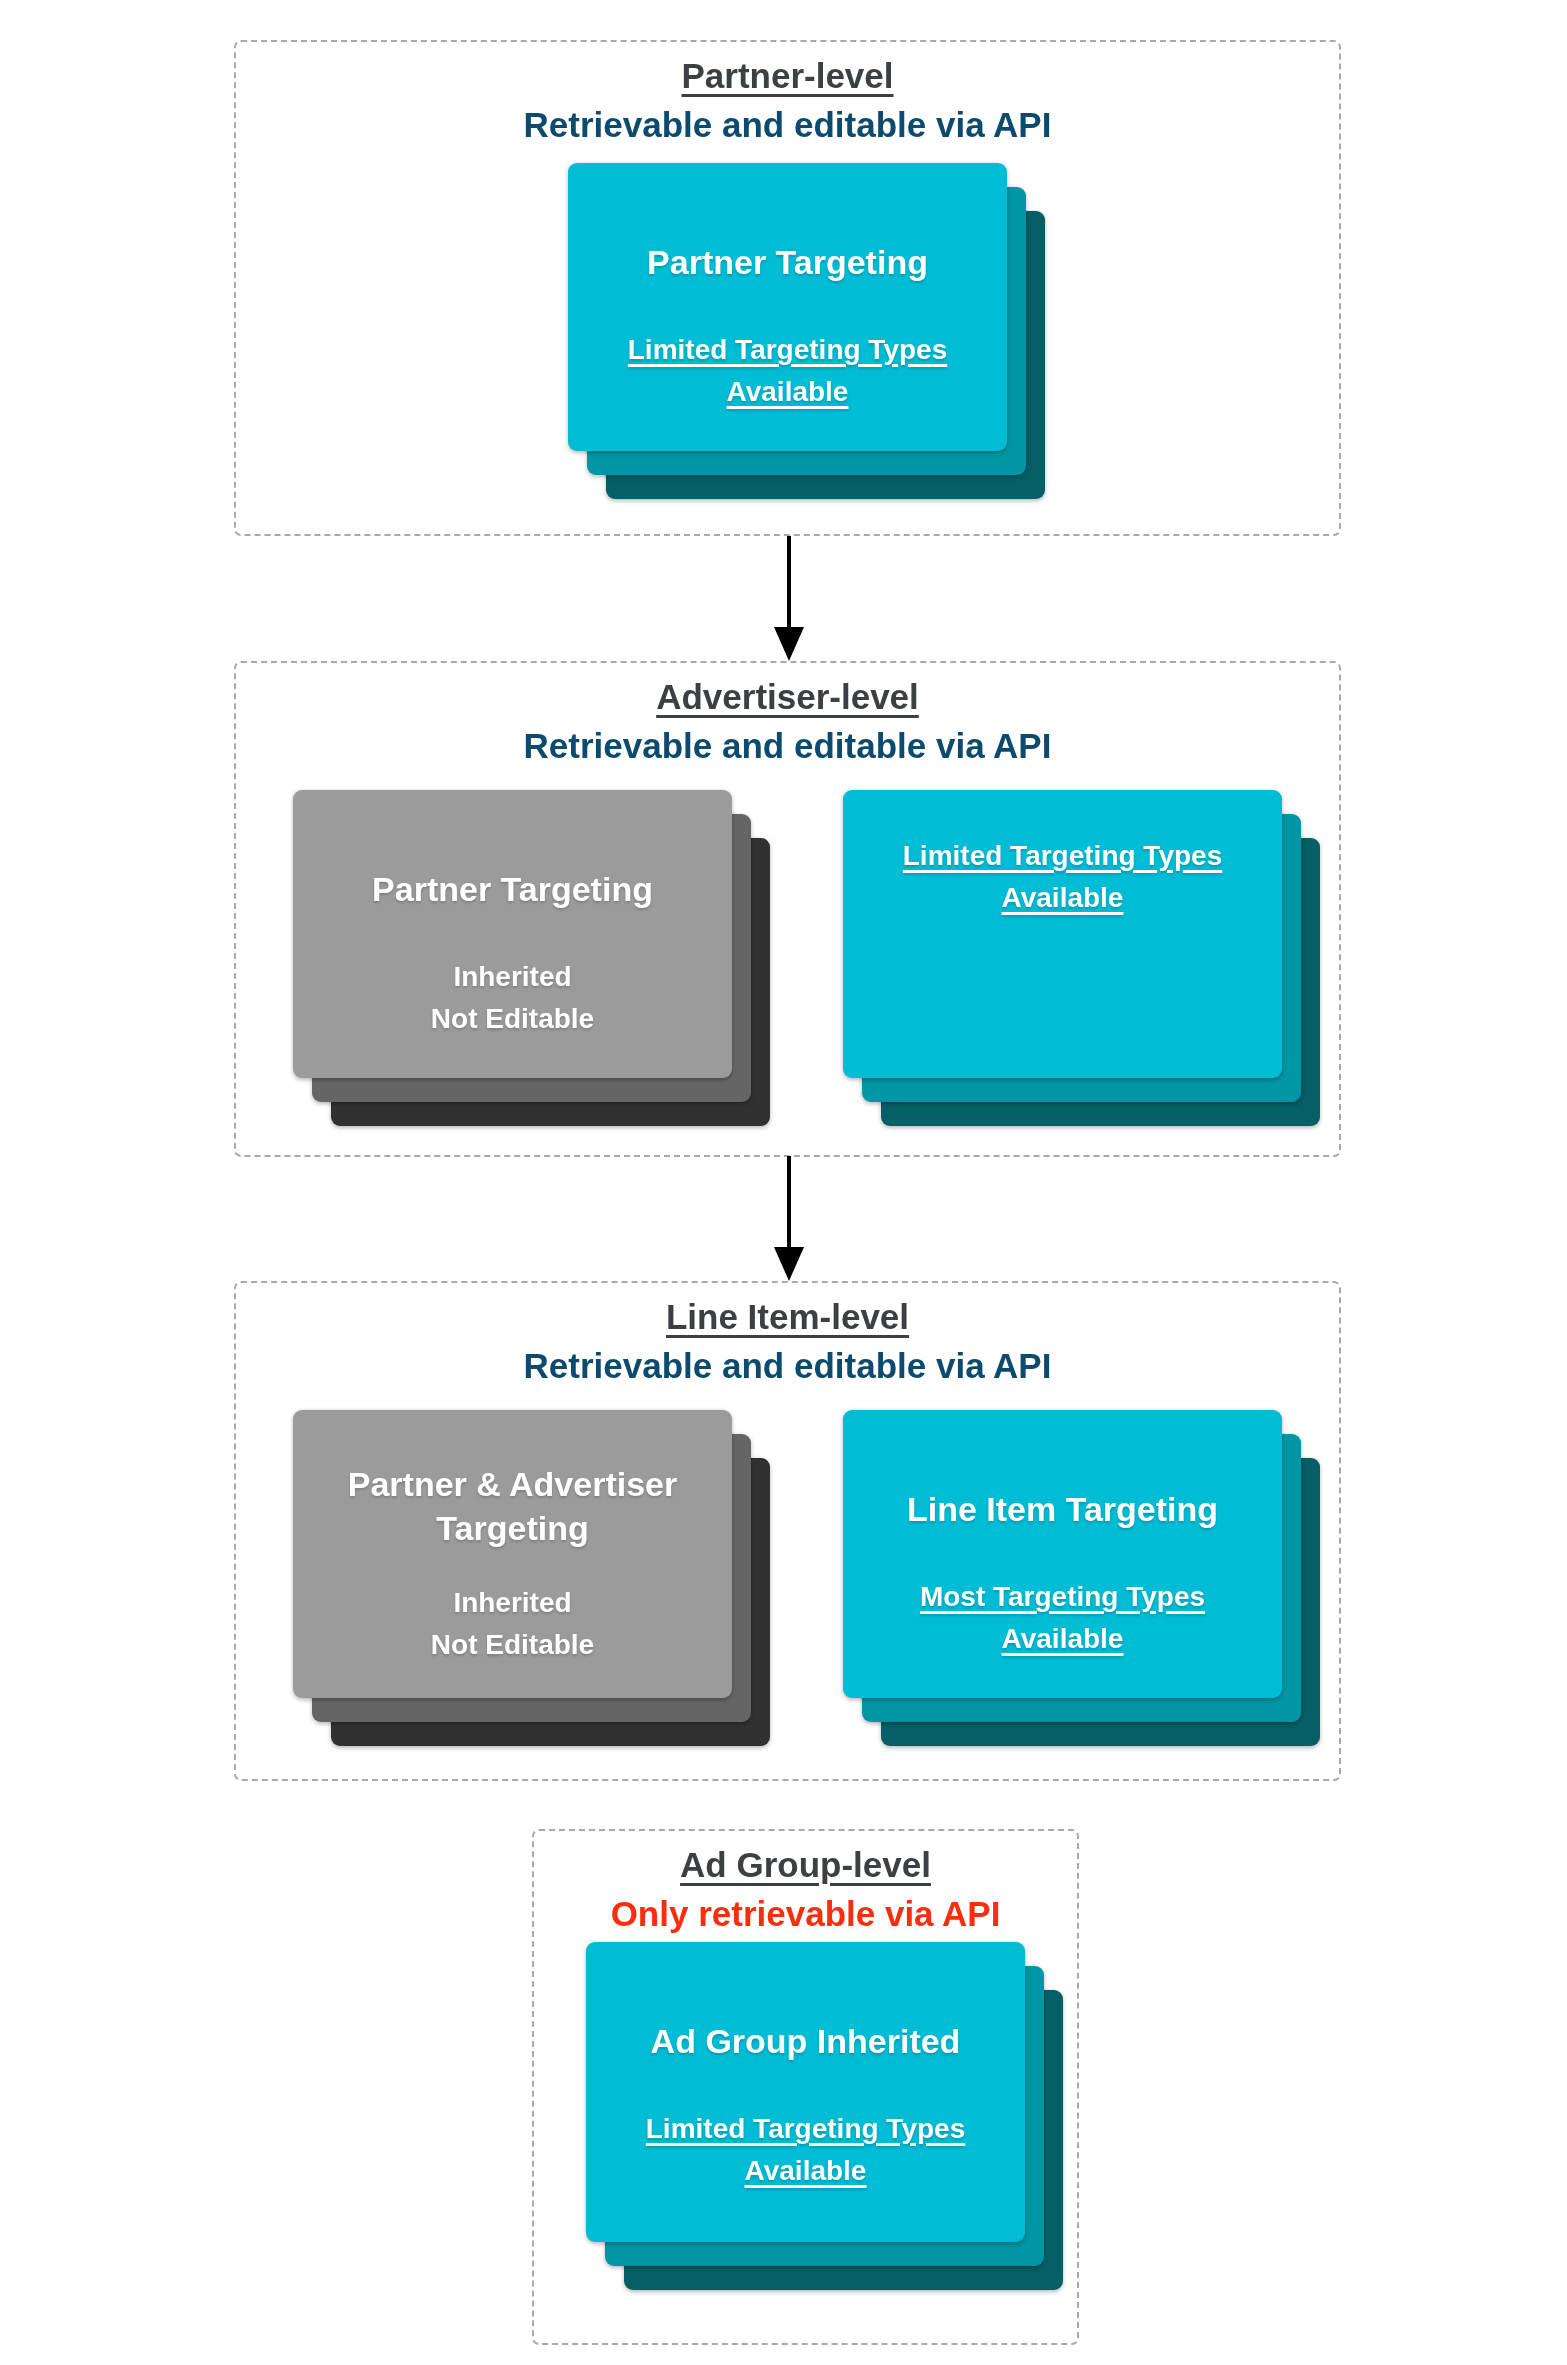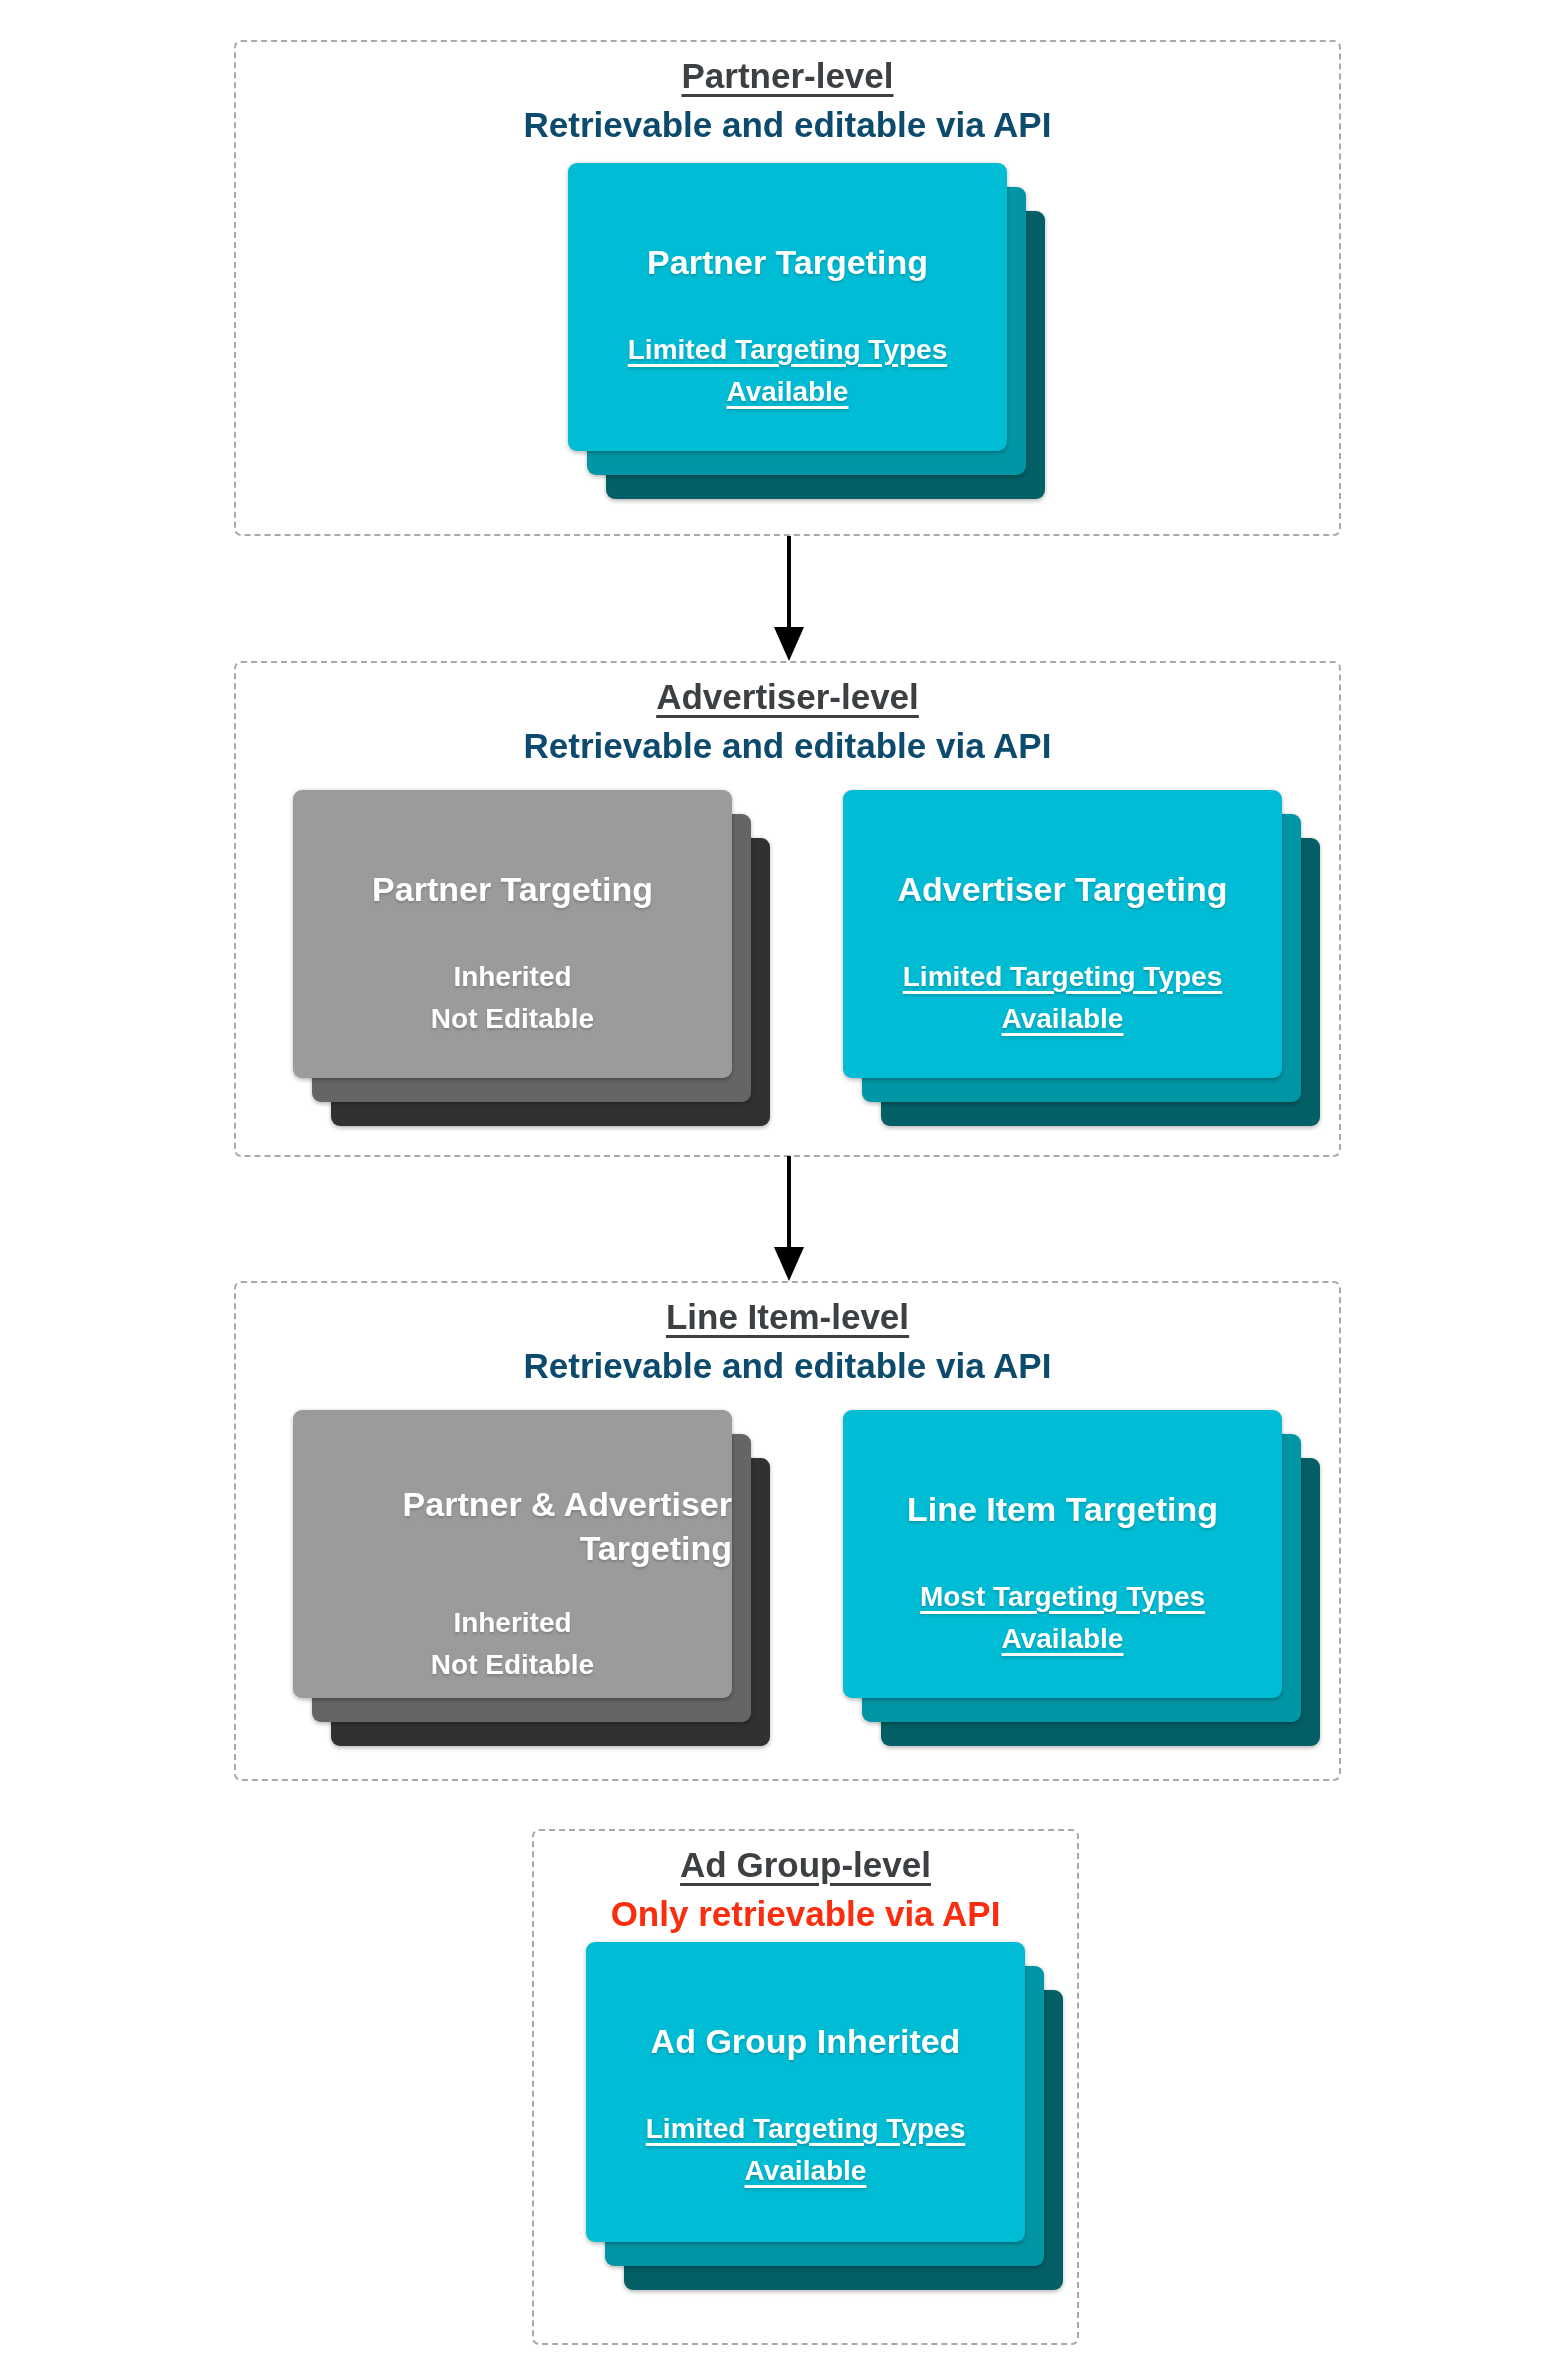--- a/index.html
+++ b/index.html
@@ -84,21 +84,21 @@
     color:#ffffff;
     text-align:center;
   }
   .card-title{
     margin-top:77px;
     font-size:34px;
     font-weight:700;
     line-height:1.3;
     text-shadow:0 1.8px 2.7px rgba(0,0,0,.18);
   }
-  .card-title.two-line{margin-top:72px;text-align:right;}
+  .card-title.two-line{margin-top:52px;}
   .card-body{
     margin-top:45px;
     font-size:28px;
     font-weight:700;
     line-height:1.5;
     text-shadow:0 1.8px 2.7px rgba(0,0,0,.18);
   }
   .two-line + .card-body{margin-top:32px;}
   .card-body .line{display:block;}
   .card-body.underlined .line{
@@ -174,21 +174,20 @@
           <div class="card-body">
             <span class="line">Inherited</span>
             <span class="line">Not Editable</span>
           </div>
         </div>
       </div>
       <div class="stack cyan">
         <div class="layer back"></div>
         <div class="layer mid"></div>
         <div class="card">
-          <div class="card-title">Advertiser Targeting</div>
           <div class="card-body underlined">
             <span class="line">Limited Targeting Types</span>
             <span class="line">Available</span>
           </div>
         </div>
       </div>
     </div>
   </div>
 
   <div class="arrow arrow-2">

